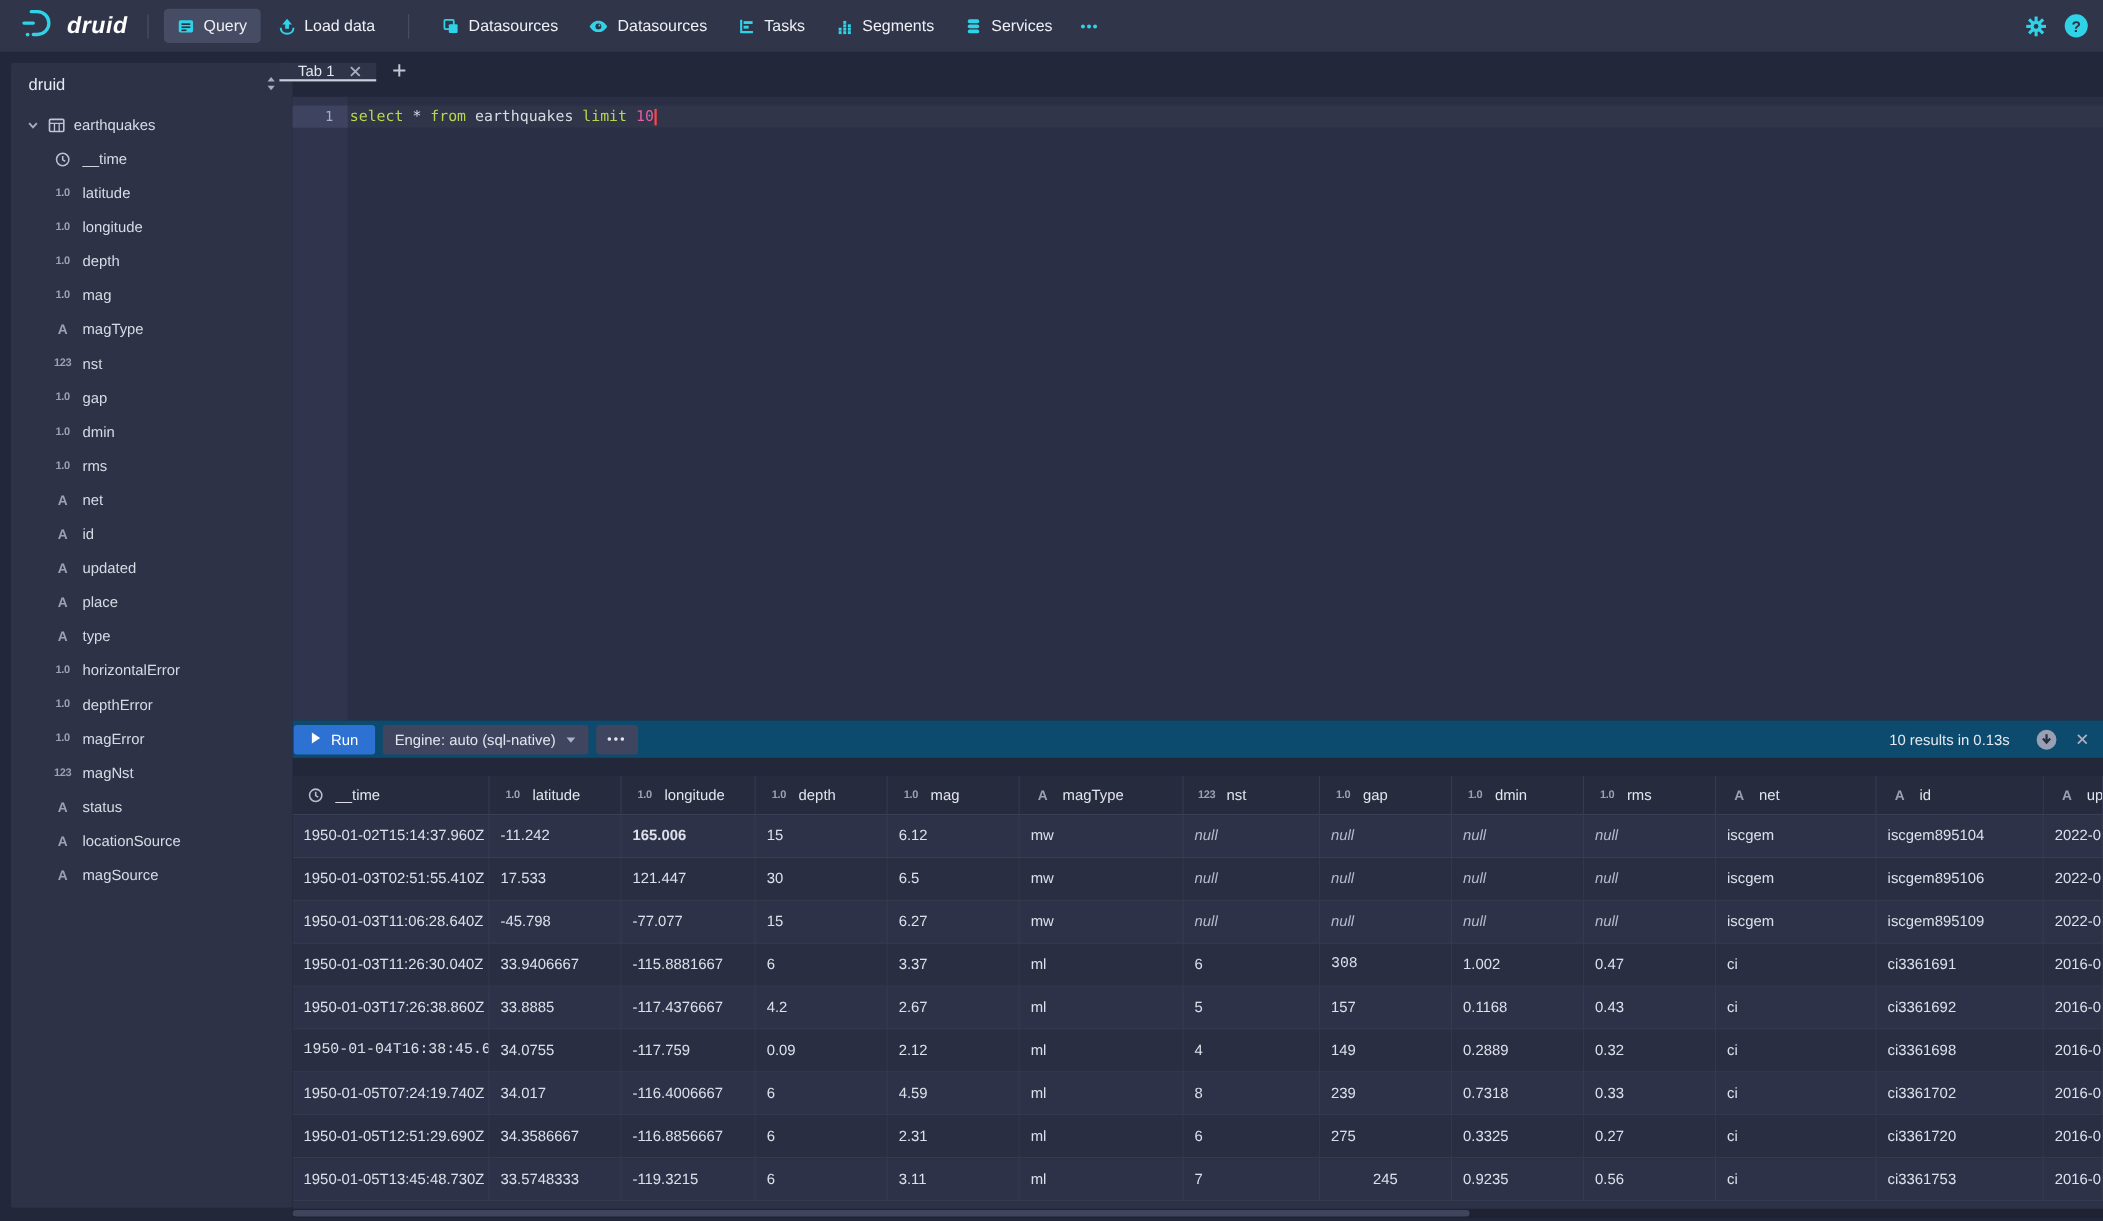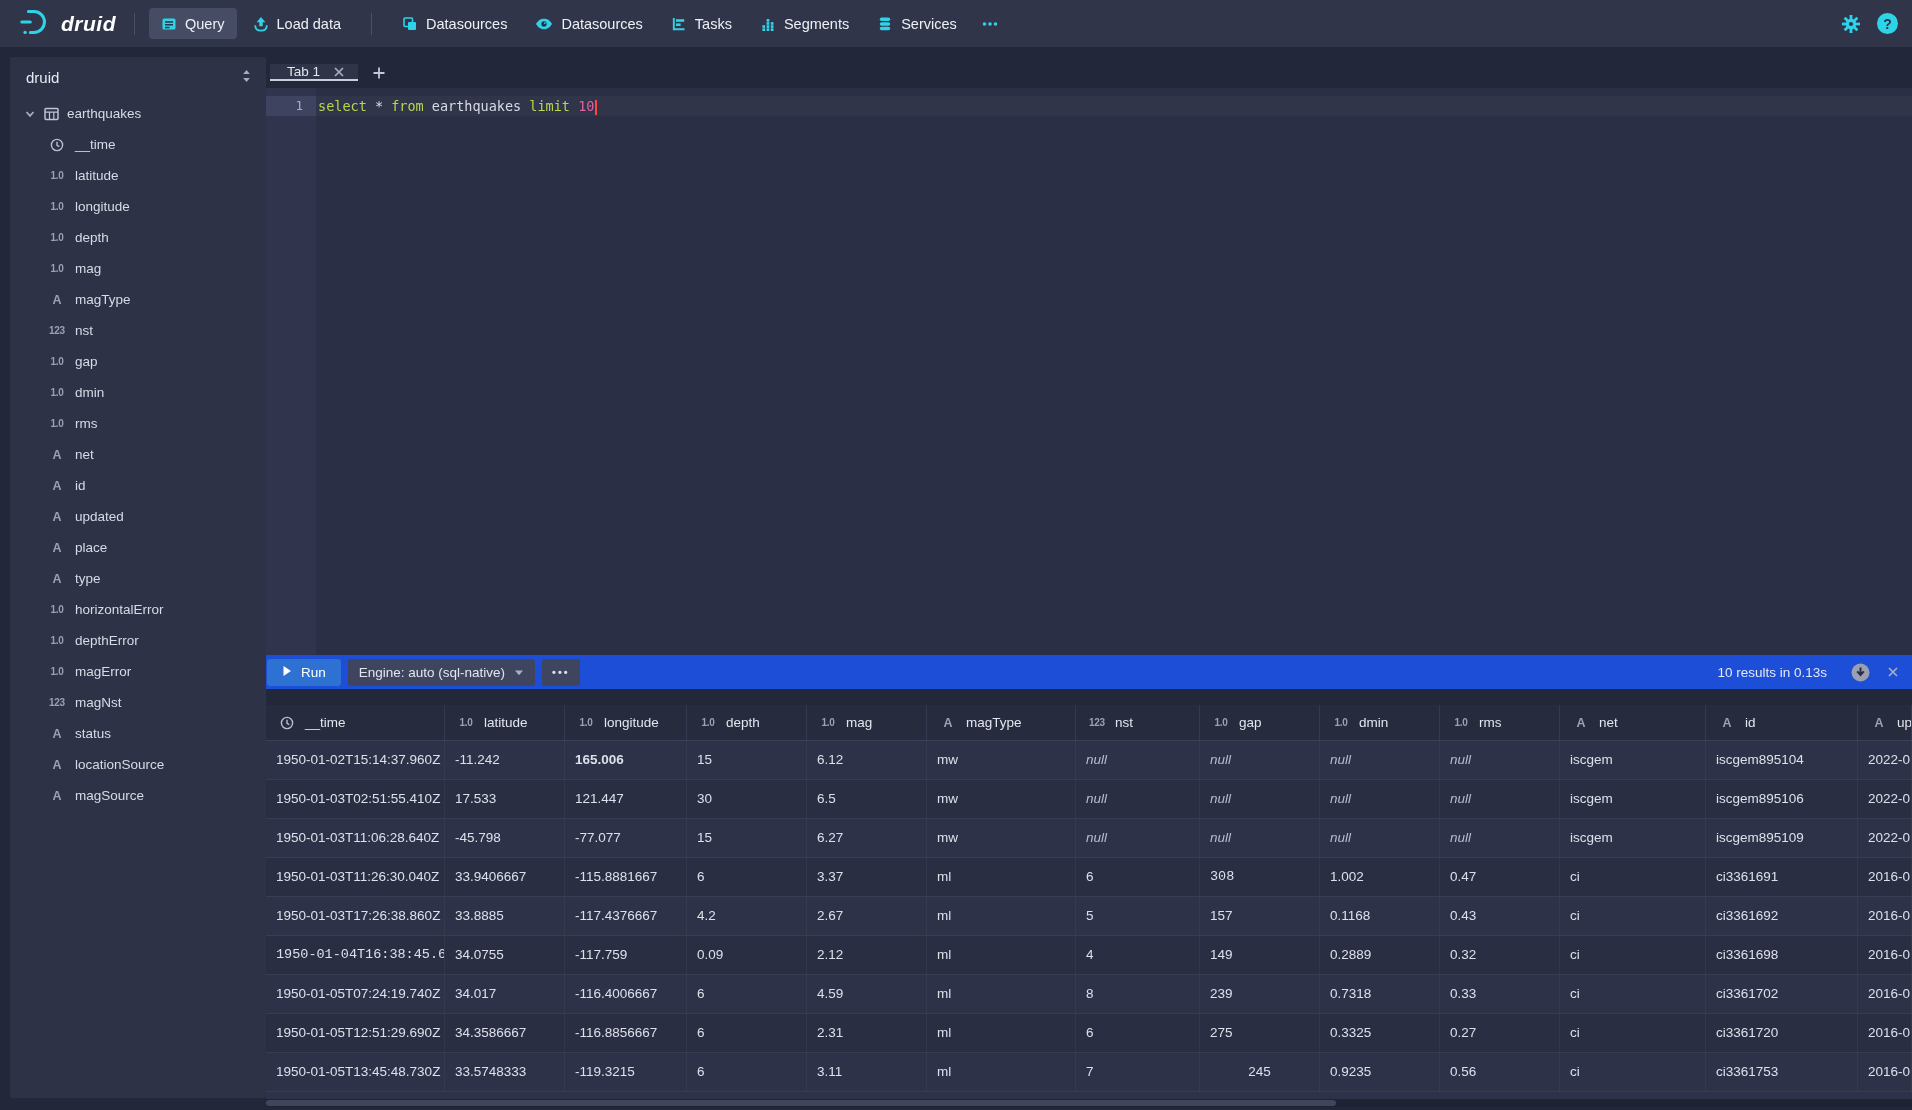--- a/index.html
+++ b/index.html
@@ -44,21 +44,21 @@
   .tree-row {
     height:31px; display:flex; align-items:center; gap:7px;
     font-size:13.5px; color:#d7dbe5; cursor:pointer; padding-left:14px;
   }
   .tree-row.col-row { padding-left:36px; }
   .ticon-wrap { width:22px; display:flex; justify-content:center; align-items:center; flex:none; }
   .ticon { color:#9aa1b3; }
   .tnum { font-size:10px; font-weight:700; letter-spacing:-.3px; }
   .tstr { font-size:12.5px; font-weight:600; }
   
-  .tabbar { position:absolute; left:270px; top:57px; right:0; height:31px; display:flex; align-items:center; }
+  .tabbar { position:absolute; left:254px; top:57px; right:0; height:31px; display:flex; align-items:flex-start; }
   .tab {
     display:flex; align-items:center; gap:12px; padding:0 12px 0 17px;
     background:#2f3449; border-bottom:2px solid #c9cedb; font-size:13.5px;
     color:#e2e5ed; cursor:pointer;
   }
   .tab-close { display:flex; align-items:center; cursor:pointer; }
   .tab-plus { display:flex; align-items:center; padding:0 14px; cursor:pointer; }
   
   .editor {
     position:absolute; left:266px; top:88px; right:0; height:567px;
@@ -71,21 +71,21 @@
     color:#a9aec1; text-align:right; padding-right:13px; line-height:20px; font-size:12.5px;
   }
   .code-line { position:absolute; left:52px; top:8px; line-height:20px; white-space:pre; }
   .tok-keyword { color:#bad54f; }
   .tok-plain { color:#d8dbe4; }
   .tok-number { color:#e25fa6; }
   .cursor { display:inline-block; width:2px; height:15px; background:#ff4545; vertical-align:middle; margin-left:1px; }
   
   .runbar {
     position:absolute; left:266px; top:655px; right:0; height:34px;
-    background:#1d4ed8; display:flex; align-items:center; gap:7px; padding:0 12px 0 1px;
+    background:#0c4a6e; display:flex; align-items:center; gap:7px; padding:0 12px 0 1px;
   }
   .btn { height:27px; border-radius:3px; display:flex; align-items:center; cursor:pointer; font-size:13.5px; }
   .btn-run { background:#2d72d2; color:#ffffff; padding:0 15px; gap:9px; font-weight:400; }
   .btn-gray { background:#3f455e; color:#e3e6ee; padding:0 11px; gap:9px; }
   .btn-more { padding:0 10px; color:#dfe3ec; font-size:11px; letter-spacing:2px; font-weight:700; }
   .run-status { margin-left:auto; font-size:13.5px; color:#e6e9f0; }
   .runbar-icons { display:flex; align-items:center; gap:15px; margin-left:16px; }
   
   .results { position:absolute; left:266px; top:705px; right:0; bottom:0; overflow:hidden; }
   .thead { display:flex; height:36px; background:#262b3e; border-bottom:1px solid #3a4056; }

